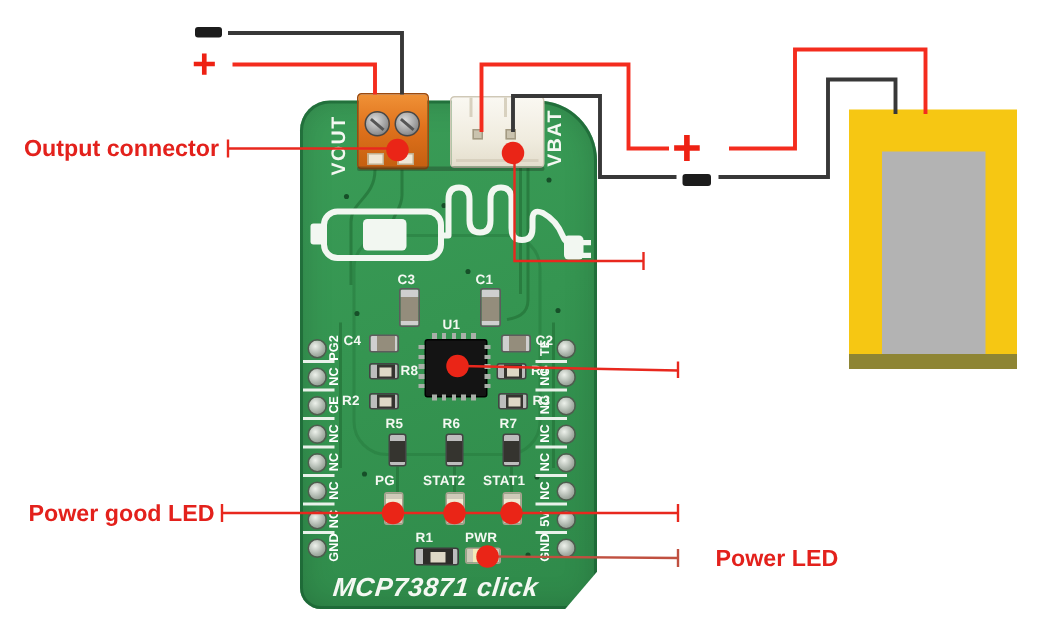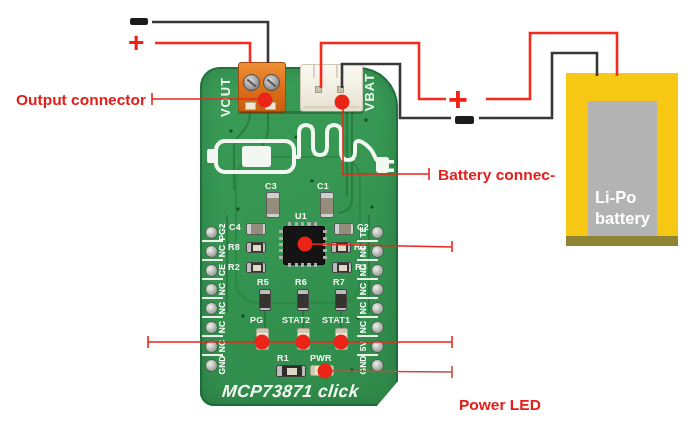--- a/index.html
+++ b/index.html
@@ -222,44 +222,40 @@
   <div class="comp r1" style="left:276px;top:365px;">
       <span class="band"></span>
     </div>
   <div class="comp pwrled" style="left:310px;top:365px;"></div>
 
   <span class="silk" style="left:265px;top:181px;">C3</span>
   <span class="silk" style="left:317px;top:181px;">C1</span>
   <span class="silk" style="left:295px;top:211px;">U1</span>
   <span class="silk" style="left:229px;top:222px;">C4</span>
   <span class="silk" style="left:357px;top:222px;">C2</span>
-  <span class="silk" style="left:228px;top:242px;">R8</span>
+  <span class="silk" style="left:228px;top:242px;padding-left:39px;">R8</span>
   <span class="silk" style="left:354px;top:242px;">R4</span>
   <span class="silk" style="left:228px;top:262px;">R2</span>
   <span class="silk" style="left:355px;top:262px;">R3</span>
   <span class="silk" style="left:257px;top:277px;">R5</span>
   <span class="silk" style="left:295px;top:277px;">R6</span>
   <span class="silk" style="left:333px;top:277px;">R7</span>
   <span class="silk" style="left:250px;top:315px;">PG</span>
   <span class="silk" style="left:282px;top:315px;">STAT2</span>
   <span class="silk" style="left:322px;top:315px;">STAT1</span>
   <span class="silk" style="left:277px;top:353px;">R1</span>
   <span class="silk" style="left:310px;top:353px;">PWR</span>
 
   <div class="logo">MCP73871 click</div>
 
   <div class="chamfer"></div>
 
   <div class="bat"></div>
   <div class="bat-in"></div>
   <div class="bat-strip"></div>
-  <div class="bat-text">
-    <div>Li-Po</div>
-    <div>battery</div>
-  </div>
 
   <svg class="toplayer" width="700" height="422" viewBox="0 0 700 422">
     <path d="M152,22 L268,22 L268,63" fill="none" stroke="#383838" stroke-width="2.6"></path>
     <path d="M155,43 L250,43 L250,63" fill="none" stroke="#f42c1e" stroke-width="2.6"></path>
     <path d="M321,88 L321,43 L419,43 L419,99 L446,99 M486,99 L530,99 L530,33 L617,33 L617,76" fill="none" stroke="#f42c1e" stroke-width="2.6"></path>
     <path d="M342,88 L342,64 L400,64 L400,118 L451,118 M479,118 L552,118 L552,53 L597,53 L597,76" fill="none" stroke="#383838" stroke-width="2.6"></path>
     <g stroke="#e8281e" stroke-width="1.6" fill="none">
       <path d="M152,99 L261,99"></path>
       <path d="M152,93 L152,105"></path>
       <path d="M343,105 L343,174 L429,174"></path>
@@ -285,17 +281,17 @@
     </g>
   </svg>
 
   <div class="dash" style="left:130px;top:18px;width:18px;height:7px;"></div>
   <div class="plus" style="left:128px;top:29px;font-size:28px;">+</div>
   <div class="plus" style="left:448px;top:82px;font-size:34px;">+</div>
   <div class="dash" style="left:455px;top:116px;width:19px;height:8px;"></div>
 
   <div class="lbl" style="left:16px;top:91px;width:122px;text-align:center;">Output connector</div>
   <div class="lbl" style="left:438px;top:166px;white-space:normal;width:135px;">
-    <div>Battery connec-</div>
   </div>
-  <div class="lbl" style="left:459px;top:364px;margin-top:32px;">Power LED</div>
+  <div class="lbl" style="left:19px;top:334px;">Power good LED</div>
+  <div class="lbl" style="left:477px;top:364px;">Power LED</div>
 
 </div>
 
 </body></html>

